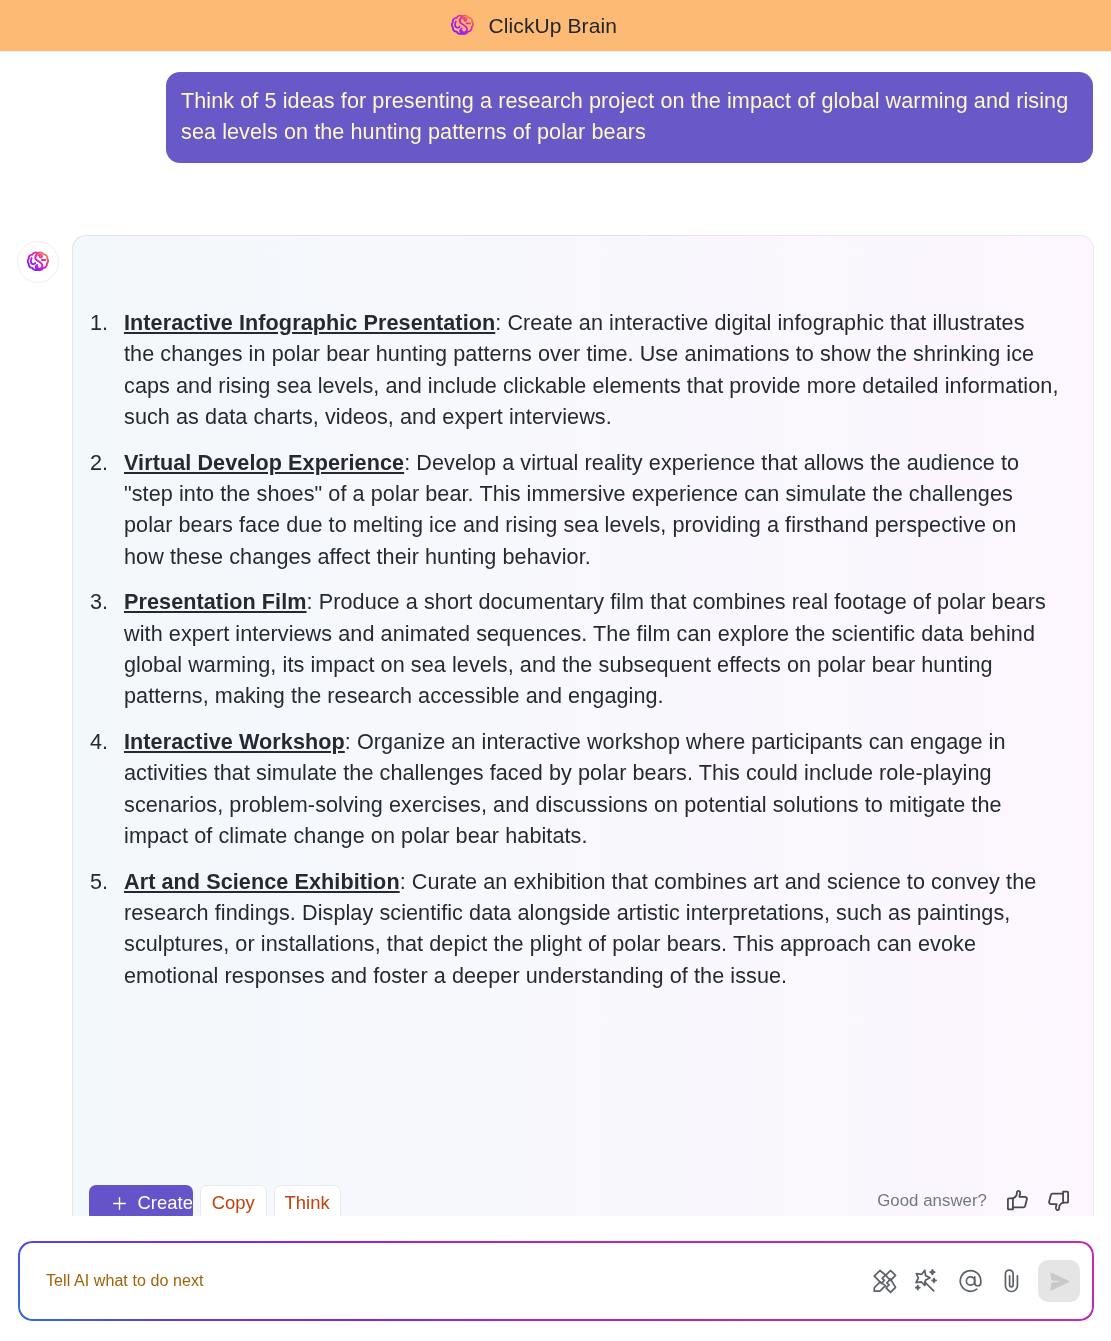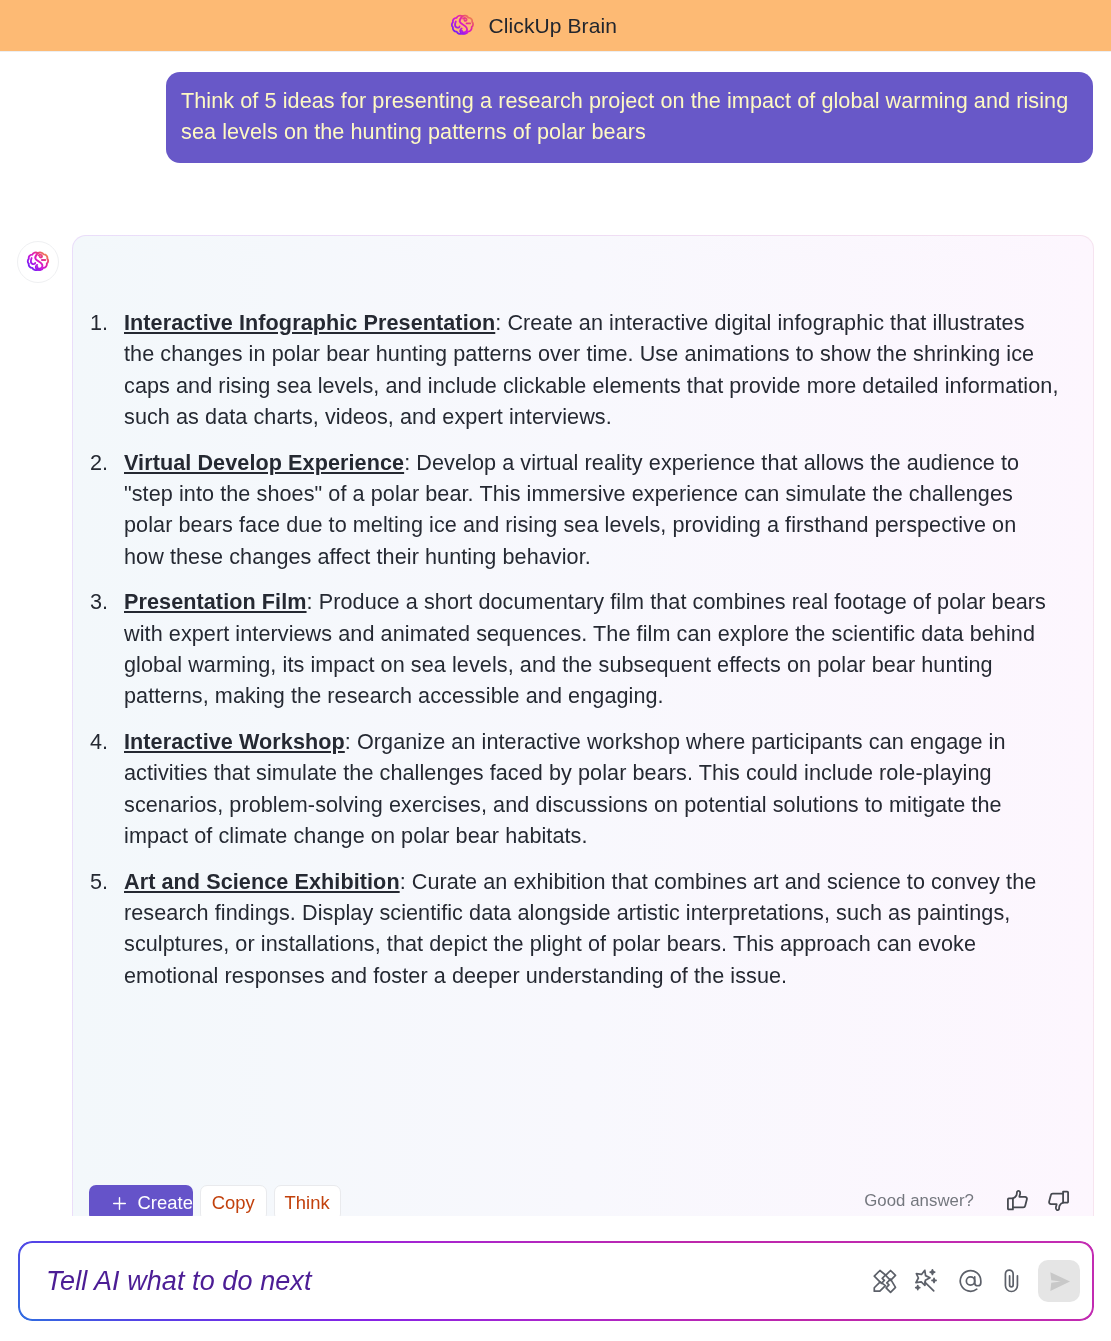--- a/index.html
+++ b/index.html
@@ -76,36 +76,36 @@
 
   
   .actions { display:flex; align-items:flex-start; position:absolute; left:16px; right:19px; top:949px; height:46px;}
   .btn {
     height:36px; border-radius:7px; display:flex; align-items:center; justify-content:center;
     font-size:18.4px; cursor:pointer; white-space:nowrap; letter-spacing:0.05px;
   }
   .btn-create { background:#6553c9; color:#fff; gap:11px; width:104px; padding-left:16px;justify-content:flex-end; }
   .btn-plain { background:#fff; color:#c2410c; border:1px solid #e9eaed; margin-left:6.8px; width:67px; }
   .spacer { flex:1; }
-  .good { font-size:16.8px; color:#74777e; margin-right:17px; letter-spacing:0.05px; margin-top:5.5px;}
+  .good { font-size:16.8px; color:#74777e; margin-right:4px; letter-spacing:0.05px; margin-top:5.5px;}
   .thumb { width:25px; height:25px; margin-left:16.5px; display:block; margin-top:3px; position:relative; left:-3px;}
   .plus { width:15px; height:15px; display:block; flex:0 0 15px; }
   .plus svg { width:15px; height:15px; display:block; }
 
   
   .composer {
     position:absolute; left:18px; top:1241px; width:1076px; height:80px;
     border-radius:14px; background:#fff; padding:0 14px 0 28px;
     display:flex; align-items:center;
   }
   .composer-border { position:absolute; inset:0; border-radius:14px; padding:1.6px;
     background: linear-gradient(38deg, #2e6ee0 0%, #5b3de8 12%, #8723e6 30%, #a825cf 44%, #b527bb 55%, #bd27ab 66%, #c32cb3 100%);
     -webkit-mask: linear-gradient(#fff 0 0) content-box, linear-gradient(#fff 0 0);
     -webkit-mask-composite: xor; mask-composite: exclude; pointer-events:none;}
-  .composer-input { flex:1; font-size:27px; color:#4c1d95; z-index:1; letter-spacing:0.08px;font-style:italic;}
+  .composer-input { flex:1; font-size:16px; color:#a16207; z-index:1; letter-spacing:0.08px;}
   .composer-icons { display:flex; align-items:center; gap:0; z-index:1;}
   .cicon { width:30px; height:30px; display:block; margin-left:11px; color:#5c6069;}
   .cicon svg { width:30px; height:30px; display:block; }
   .send-btn { width:42px; height:42px; border-radius:10px; background:#e5e5e5;
     display:flex; align-items:center; justify-content:center; margin-left:15px;}
   .send-btn svg { width:25px; height:25px; display:block; }
 </style>
 </head>
 <body>
 

